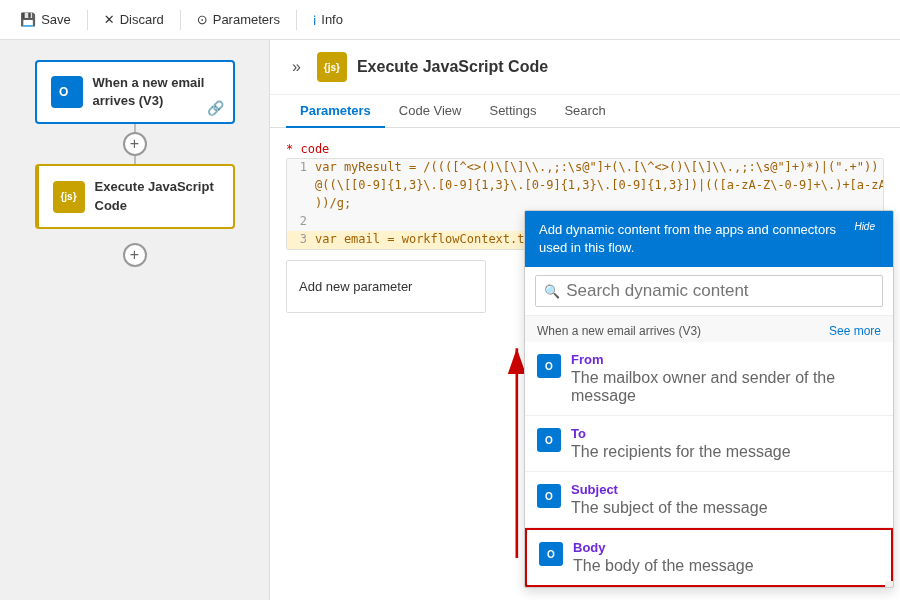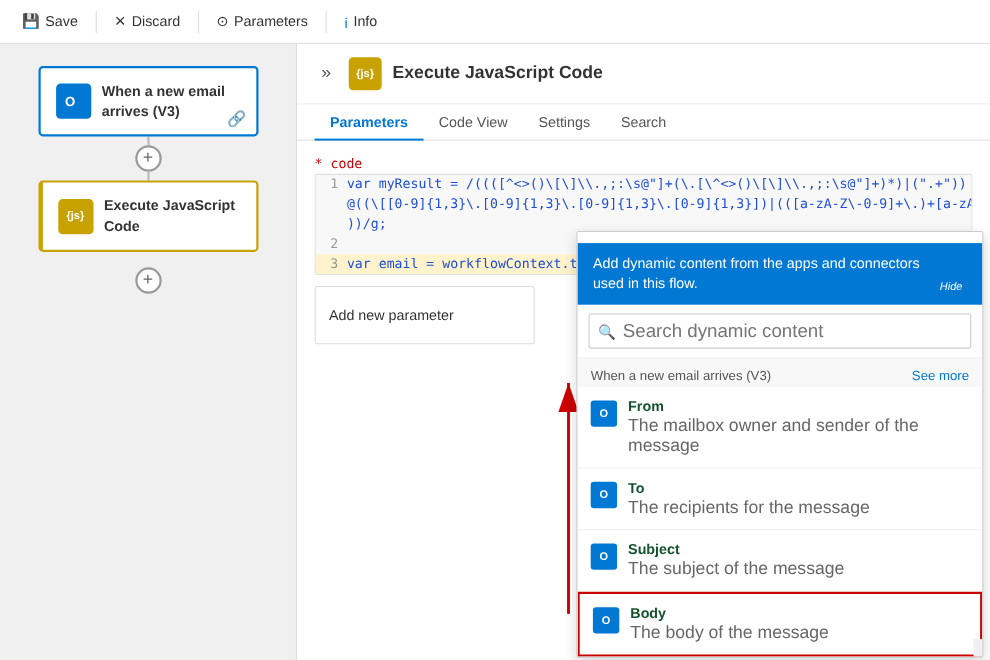--- a/index.html
+++ b/index.html
@@ -123,21 +123,21 @@
       overflow-x: auto;
     }
     .code-line {
       display: flex; padding: 1px 0; min-height: 18px;
     }
     .code-line:last-child { border-bottom: none; }
     .line-num {
       width: 28px; text-align: right; padding-right: 8px;
       color: #999; user-select: none; flex-shrink: 0;
     }
-    .line-content { color: #1d4ed8; white-space: pre; }
+    .line-content { color: #a16207; white-space: pre; }
     .line-3 { background: #fff3cd; position: relative; }
     .line-3::after {
       content: '';
       position: absolute; right: 0; top: 0; bottom: 0;
       width: 4px; background: #c00;
     }
 
     
     .add-param {
       padding: 10px 16px;
@@ -157,23 +157,22 @@
       border: 1px solid #ccc;
       border-radius: 2px;
       box-shadow: 0 4px 12px rgba(0,0,0,0.15);
       z-index: 10;
       overflow: hidden;
     }
 
     .dynamic-header {
       background: #0078d4; color: #fff;
       padding: 10px 14px;
-      display: flex; justify-content: space-between; align-items: flex-end;
+      display: flex; justify-content: space-between; align-items: flex-start;
       font-size: 13px;
-      margin-top: 10px;
     }
     .dynamic-header-text { line-height: 1.4; flex: 1; }
     .hide-btn {
       background: none; border: none; color: #fff; cursor: pointer;
       font-size: 10px; padding: 0 4px; flex-shrink: 0; font-style: italic;
     }
 
     .dynamic-search {
       padding: 8px 10px; border-bottom: 1px solid #eee;
     }
@@ -203,21 +202,21 @@
       padding: 10px 12px; cursor: pointer; border-bottom: 1px solid #f0f0f0;
     }
     .dynamic-item.selected { border: 2px solid #c00; background: #fff; }
 
     .dyn-icon {
       width: 24px; height: 24px; border-radius: 3px; background: #0078d4;
       display: flex; align-items: center; justify-content: center;
       color: #fff; font-size: 10px; font-weight: bold; flex-shrink: 0; margin-top: 2px;
     }
     .dyn-text { }
-    .dyn-title { font-size: 13px; font-weight: 600; color: #14532d; }
+    .dyn-title { font-size: 13px; font-weight: 600; color: #6d28d9; }
     .dyn-desc { font-size: 16px; color: #666; margin-top: 2px; }
 
     
     .scroll-track {
       position: absolute; right: 0; top: 370px; bottom: 0; width: 8px;
       background: #f0f0f0;
     }
 
     
     .arrow-overlay {

